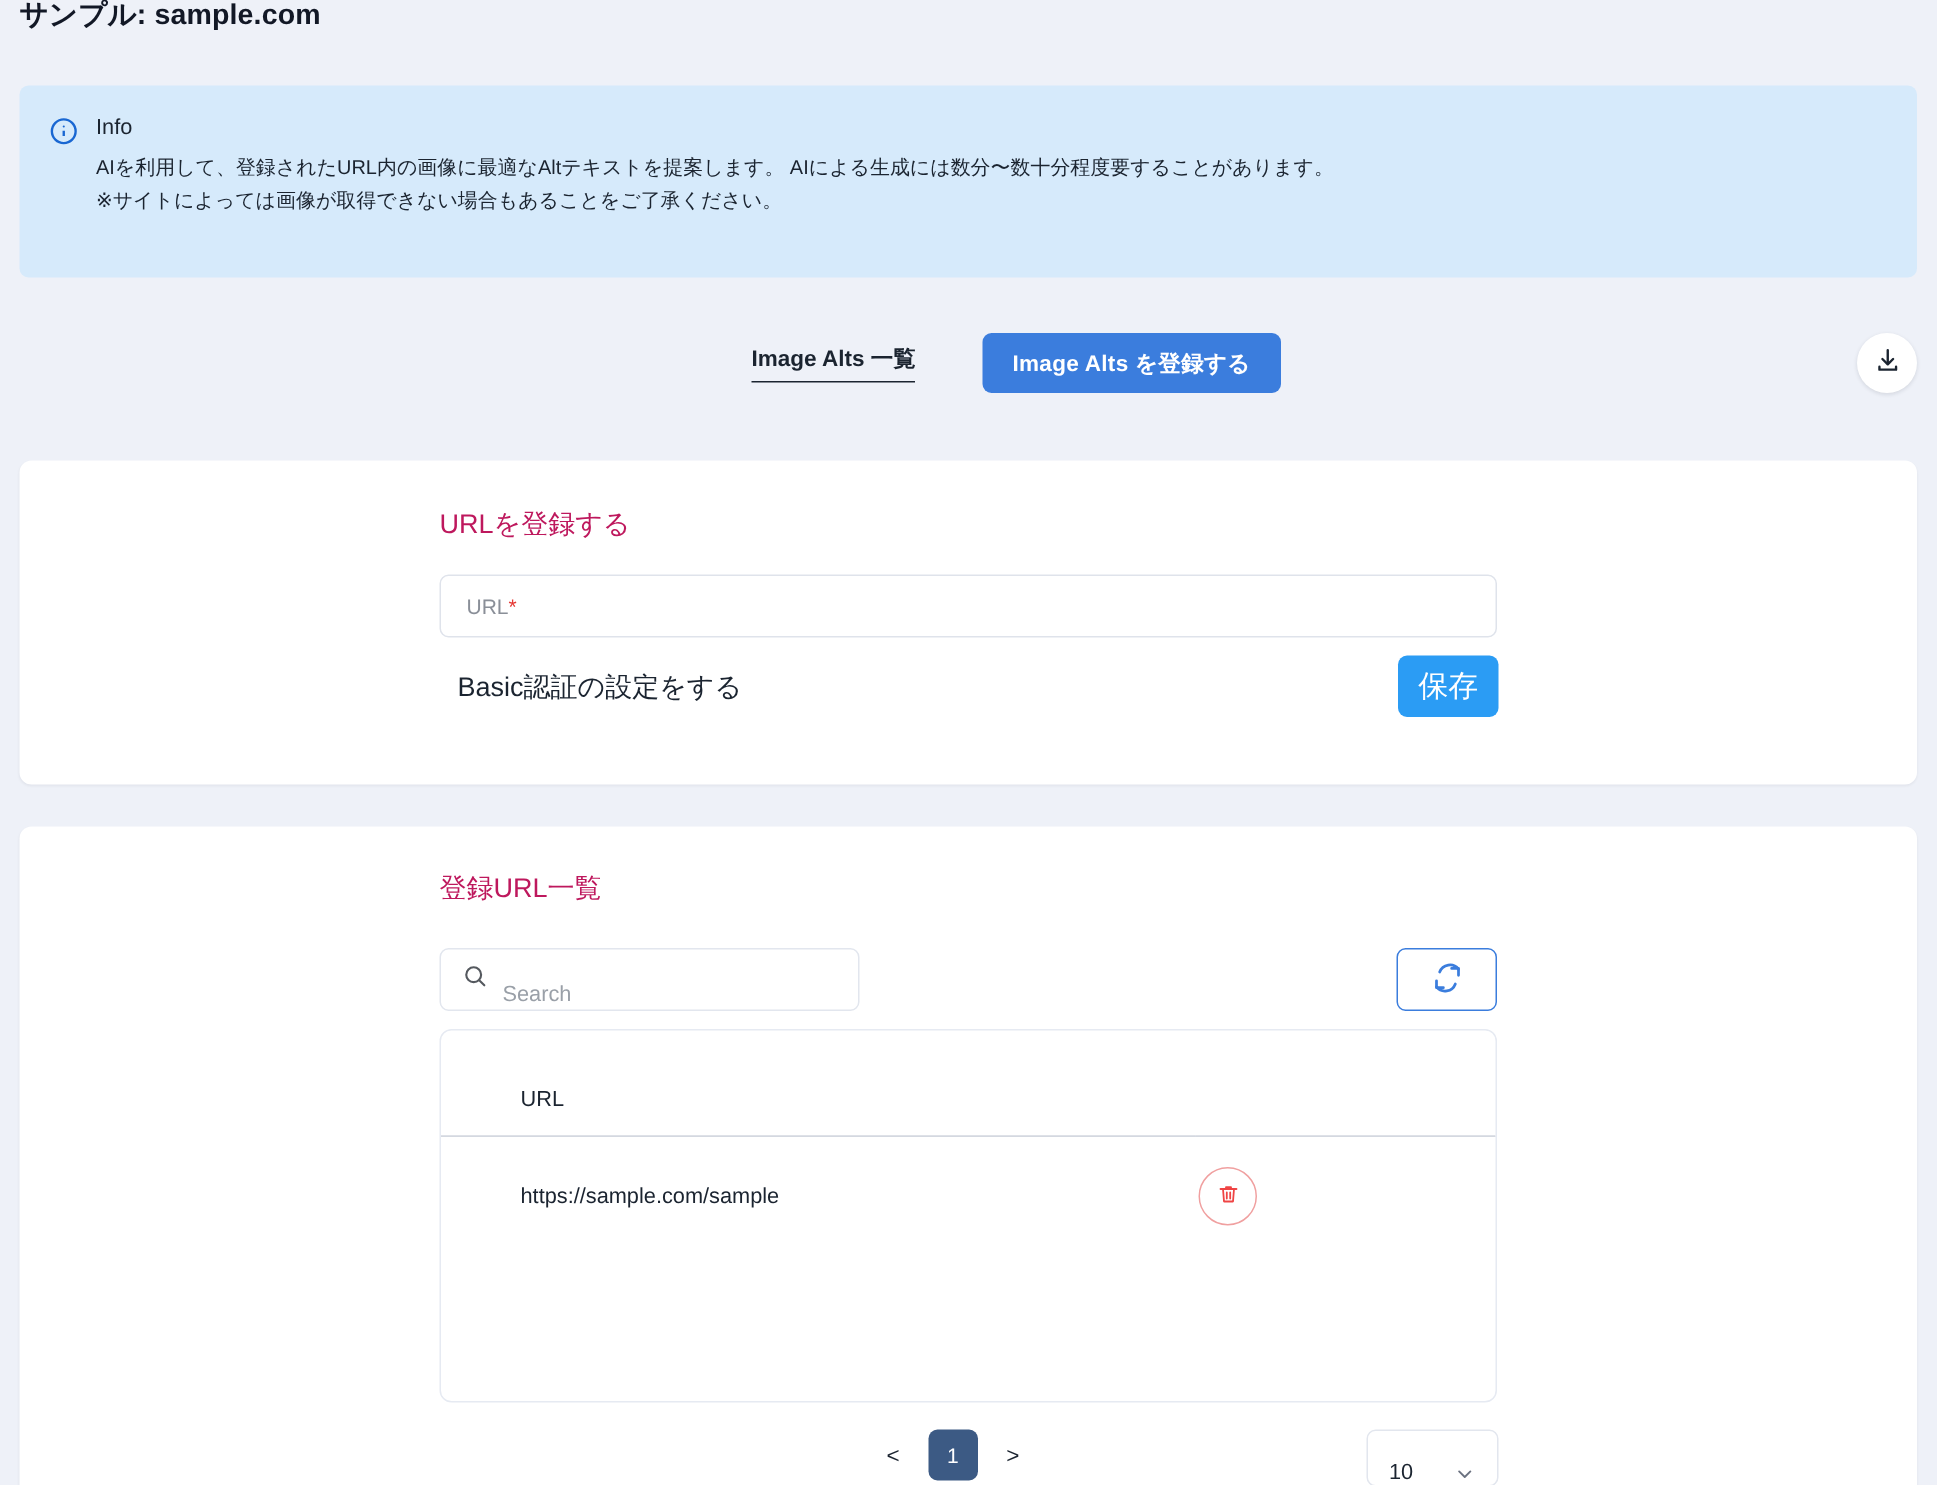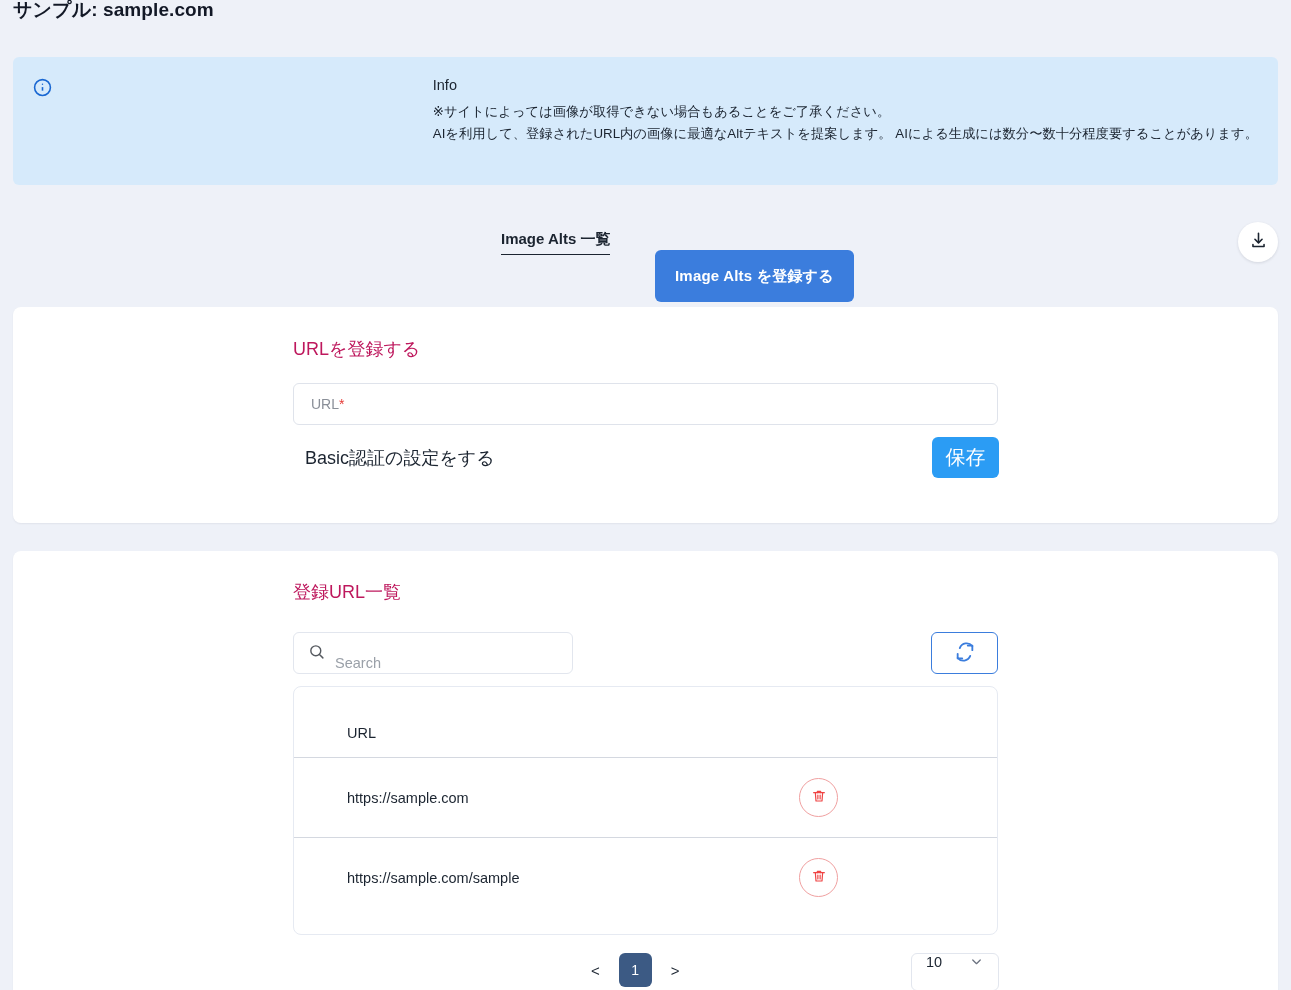--- a/index.html
+++ b/index.html
@@ -32,21 +32,20 @@
     position: absolute;
     left: 13px;
     top: 57px;
     width: 1265px;
     height: 128px;
     background: #d6eafb;
     border-radius: 6px;
     padding: 18px 20px 0 20px;
     display: flex;
     gap: 12px;
-    justify-content: space-between;
   }
   .info-icon {
     width: 19px;
     height: 19px;
     flex: 0 0 19px;
     margin-top: 3px;
   }
   .info-body { padding-top: 0; }
   .info-title {
     font-size: 14.5px;
@@ -80,33 +79,32 @@
     padding-bottom: 5px;
     border-bottom: 1.5px solid #1b2430;
     cursor: pointer;
     white-space: nowrap;
     margin-left: 12px;
   }
   .tab-button {
     position: absolute;
     left: 655px;
     top: 0px;
-    height: 52px;
+    height: 40px;
     padding: 0 20px;
     background: #3b7ddd;
     color: #ffffff;
     border: none;
     border-radius: 6px;
     font-size: 15px;
     font-family: inherit;
     font-weight: bold;
     cursor: pointer;
     white-space: nowrap;
     letter-spacing: 0.2px;
-    margin-top: 28px;
   }
   .download-btn {
     position: absolute;
     left: 1238px;
     top: 222px;
     width: 40px;
     height: 40px;
     border-radius: 50%;
     background: #ffffff;
     border: none;
@@ -317,21 +315,21 @@
   .page-size {
     position: absolute;
     left: 911px;
     top: 953px;
     width: 88px;
     height: 38px;
     border: 1px solid #e2e6ee;
     border-radius: 6px;
     background: #fff;
     display: flex;
-    align-items: flex-start;
+    align-items: flex-end;
     padding: 0 14px;
     cursor: pointer;
   }
   .page-size-val { font-size: 14.5px; color: #1b2430; }
   .page-size-caret { margin-left: auto; display: flex; }
 </style>
 </head>
 <body>
 
 <div class="page-title">サンプル: sample.com</div>
@@ -339,22 +337,22 @@
 <div class="info-box">
   <span class="info-icon">
     <svg width="19" height="19" viewBox="0 0 24 24" fill="none" stroke="#1967d2" stroke-width="2">
       <circle cx="12" cy="12" r="10"></circle>
       <line x1="12" y1="16" x2="12" y2="11.5"></line>
       <circle cx="12" cy="8" r="0.9" fill="#1967d2" stroke="none"></circle>
     </svg>
   </span>
   <div class="info-body">
     <div class="info-title">Info</div>
+    <div class="info-line">AIを利用して、登録されたURL内の画像に最適なAltテキストを提案します。 AIによる生成には数分〜数十分程度要することがあります。</div>
     <div class="info-line">※サイトによっては画像が取得できない場合もあることをご了承ください。</div>
-    <div class="info-line">AIを利用して、登録されたURL内の画像に最適なAltテキストを提案します。 AIによる生成には数分〜数十分程度要することがあります。</div>
   </div>
 </div>
 
 <div class="tabs-row">
   <div class="tab-link">Image Alts 一覧</div>
   <button class="tab-button">Image Alts を登録する</button>
 </div>
 <button class="download-btn">
   <span>
     <svg width="19" height="19" viewBox="0 0 24 24" fill="none" stroke="#1b2430" stroke-width="2" stroke-linecap="round" stroke-linejoin="round">
@@ -406,35 +404,20 @@
 
 <div class="table-box">
   <table class="tbl">
     <thead>
       <tr>
         <th>URL</th>
         <th class="act-col"></th>
       </tr>
     </thead>
     <tbody>
-      <tr>
-        <td>https://sample.com</td>
-        <td class="act-col">
-          <button class="del-btn">
-            <span>
-              <svg width="16" height="16" viewBox="0 0 24 24" fill="none" stroke="#ef4444" stroke-width="1.8" stroke-linecap="round" stroke-linejoin="round">
-                <path d="M4 7h16"></path>
-                <path d="M9.5 7V5.2h5V7"></path>
-                <path d="M6.5 7l1 12.5h9L17.5 7"></path>
-                <path d="M10.3 10.5v6M13.7 10.5v6"></path>
-              </svg>
-            </span>
-          </button>
-        </td>
-      </tr>
       <tr>
         <td>https://sample.com/sample</td>
         <td class="act-col">
           <button class="del-btn">
             <span>
               <svg width="16" height="16" viewBox="0 0 24 24" fill="none" stroke="#ef4444" stroke-width="1.8" stroke-linecap="round" stroke-linejoin="round">
                 <path d="M4 7h16"></path>
                 <path d="M9.5 7V5.2h5V7"></path>
                 <path d="M6.5 7l1 12.5h9L17.5 7"></path>
                 <path d="M10.3 10.5v6M13.7 10.5v6"></path>

